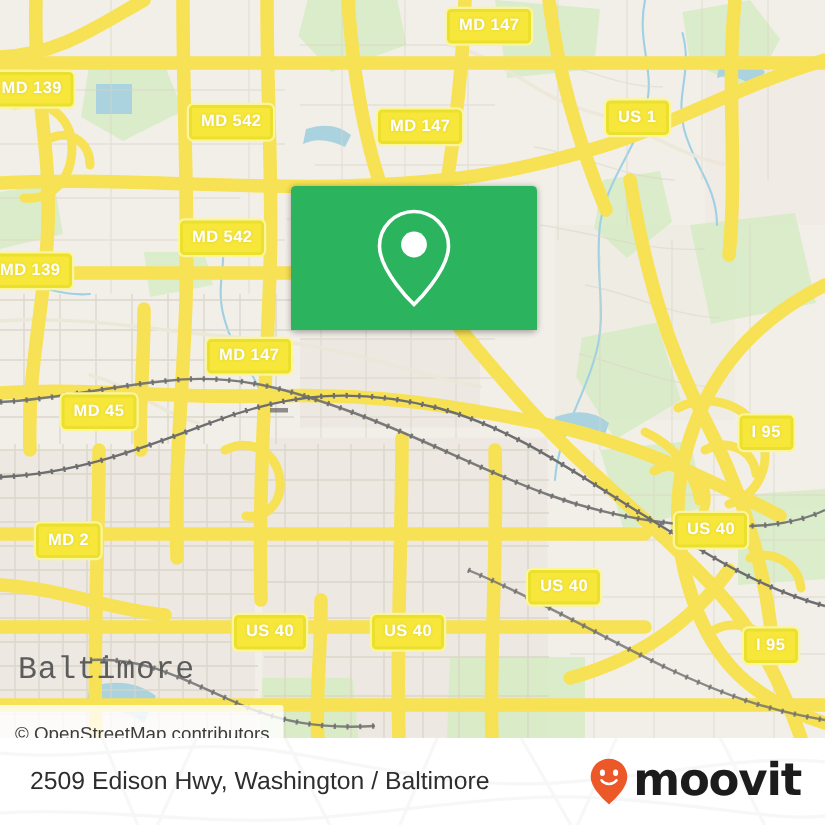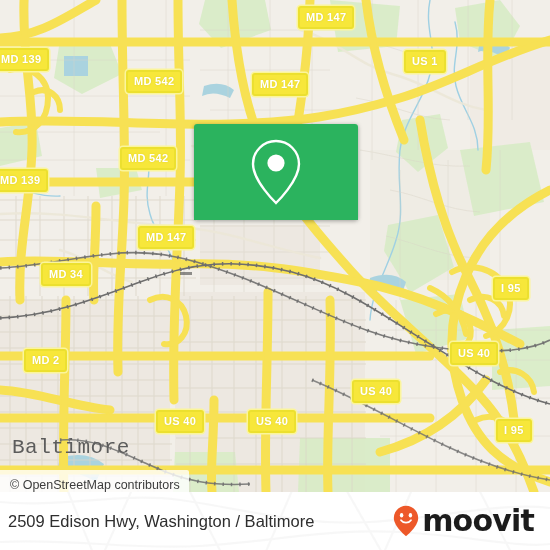--- a/index.html
+++ b/index.html
@@ -114,22 +114,22 @@
   }
 
   
   .attrib {
     position: absolute;
     left: 0;
     top: 470px;
     height: 22px;
     background: rgba(255,255,255,0.80);
     display: flex;
-    align-items: flex-end;
-    padding: 0 9px 0 10px;
+    align-items: flex-start;
+    padding: 12px 9px 0 10px;
     z-index: 30;
     border-radius: 0 2px 0 0;
   }
   .attrib-text {
     font-size: 12.5px;
     color: #3c3c3c;
     white-space: nowrap;
     font-family: "Liberation Sans", sans-serif;
   }
 
@@ -149,21 +149,21 @@
     width: 550px; height: 78px;
     opacity: 0.30;
   }
   .footer-inner {
     position: absolute;
     left: 0; top: 0;
     width: 550px; height: 58px;
     display: flex;
     align-items: center;
     justify-content: space-between;
-    padding: 0 16px 0 8px;
+    padding: 0 16px 0 20px;
     box-sizing: border-box;
     border-radius: 27px;
   }
   .footer-address {
     font-size: 16.5px;
     color: #2e2e2e;
     white-space: nowrap;
     letter-spacing: 0px;
     font-family: "Liberation Sans", sans-serif;
   }
@@ -369,26 +369,26 @@
         <path class="railt" d="M312 380 C356 398 400 424 446 446 C480 462 512 474 550 480" opacity="0.8"></path>
       </g>
 
       <path d="M180 272 l12 0 0 3 -12 0z" fill="#4a4a4a" opacity="0.6"></path>
     </svg>
 
     <div>
       <div class="shield" style="left:298px;top:6px;">MD 147</div>
       <div class="shield" style="left:126px;top:70px;">MD 542</div>
       <div class="shield" style="left:252px;top:73px;">MD 147</div>
-      <div class="shield" style="left:404px;top:50px;">US 1</div>
+      <div class="shield" style="left:404px;top:67px;">US 1</div>
       <div class="shield" style="left:-7px;top:48px;">MD 139</div>
       <div class="shield" style="left:120px;top:147px;">MD 542</div>
       <div class="shield" style="left:-8px;top:169px;">MD 139</div>
       <div class="shield" style="left:138px;top:226px;">MD 147</div>
-      <div class="shield" style="left:41px;top:263px;">MD 34</div>
+      <div class="shield" style="left:41px;top:263px;">MD 45</div>
       <div class="shield" style="left:493px;top:277px;">I 95</div>
       <div class="shield" style="left:450px;top:342px;">US 40</div>
       <div class="shield" style="left:24px;top:349px;">MD 2</div>
       <div class="shield" style="left:352px;top:380px;">US 40</div>
       <div class="shield" style="left:156px;top:410px;">US 40</div>
       <div class="shield" style="left:248px;top:410px;">US 40</div>
       <div class="shield" style="left:496px;top:419px;">I 95</div>
     </div>
 
     <div class="city-label" style="left:12px;top:436px;">Baltimore</div>

